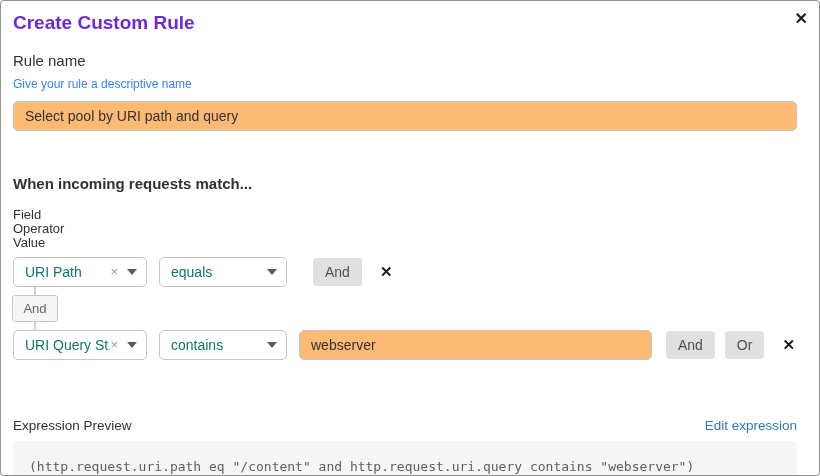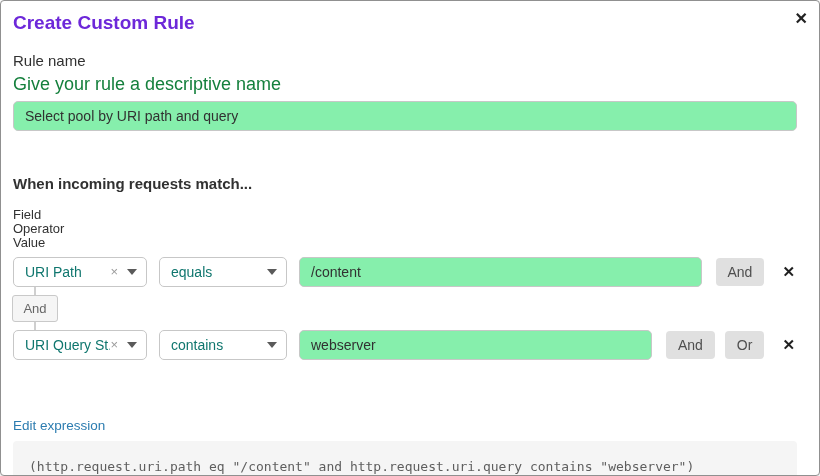--- a/index.html
+++ b/index.html
@@ -38,36 +38,36 @@
     line-height: 22px;
     color: #6d28d9;
   }
   .rule-label {
     margin-top: 19px;
     font-size: 15px;
     line-height: 16px;
   }
   .rule-desc {
     margin-top: 8px;
-    font-size: 18px;
+    font-size: 12px;
     line-height: 15px;
-    color: #15803d;
+    color: #3b82f6;
   }
   .text-input {
     display: block;
     width: 100%;
     height: 30px;
     border: 1px solid #c7c7c7;
     border-radius: 5px;
     padding: 0 11px;
     font-family: "Liberation Sans", sans-serif;
     font-size: 14px;
     color: #313131;
     outline: none;
-    background: #86efac;
+    background: #fdba74;
   }
   .rule-input { margin-top: 9px; }
   .match-heading {
     margin-top: 45px;
     font-size: 15px;
     font-weight: 700;
     line-height: 16px;
   }
   .col-labels {
     display: flex;
@@ -217,21 +217,20 @@
   <div class="cond-row row-1">
     <div class="select-box field-select">
       <span class="select-text">URI Path</span>
       <span class="clear-x">×</span>
       <span class="caret"></span>
     </div>
     <div class="select-box operator-select">
       <span class="select-text">equals</span>
       <span class="caret"></span>
     </div>
-    <input type="text" class="text-input value-input" value="/content" style="">
     <button class="conj-btn">And</button>
     <span class="row-delete">✕</span>
   </div>
 
   <div class="connector">
     <div class="vline"></div>
     <div class="and-badge">And</div>
     <div class="vline"></div>
   </div>
 
@@ -245,17 +244,18 @@
       <span class="select-text">contains</span>
       <span class="caret"></span>
     </div>
     <input type="text" class="text-input value-input" value="webserver" style="">
     <button class="conj-btn">And</button>
     <button class="conj-btn or-btn">Or</button>
     <span class="row-delete">✕</span>
   </div>
 
   <div class="expr-head">
+    <span class="expr-label">Expression Preview</span>
     <a class="edit-link">Edit expression</a>
   </div>
   <div class="code-block">(http.request.uri.path eq "/content" and http.request.uri.query contains "webserver")</div>
 
 </div>
 
 </body></html>

